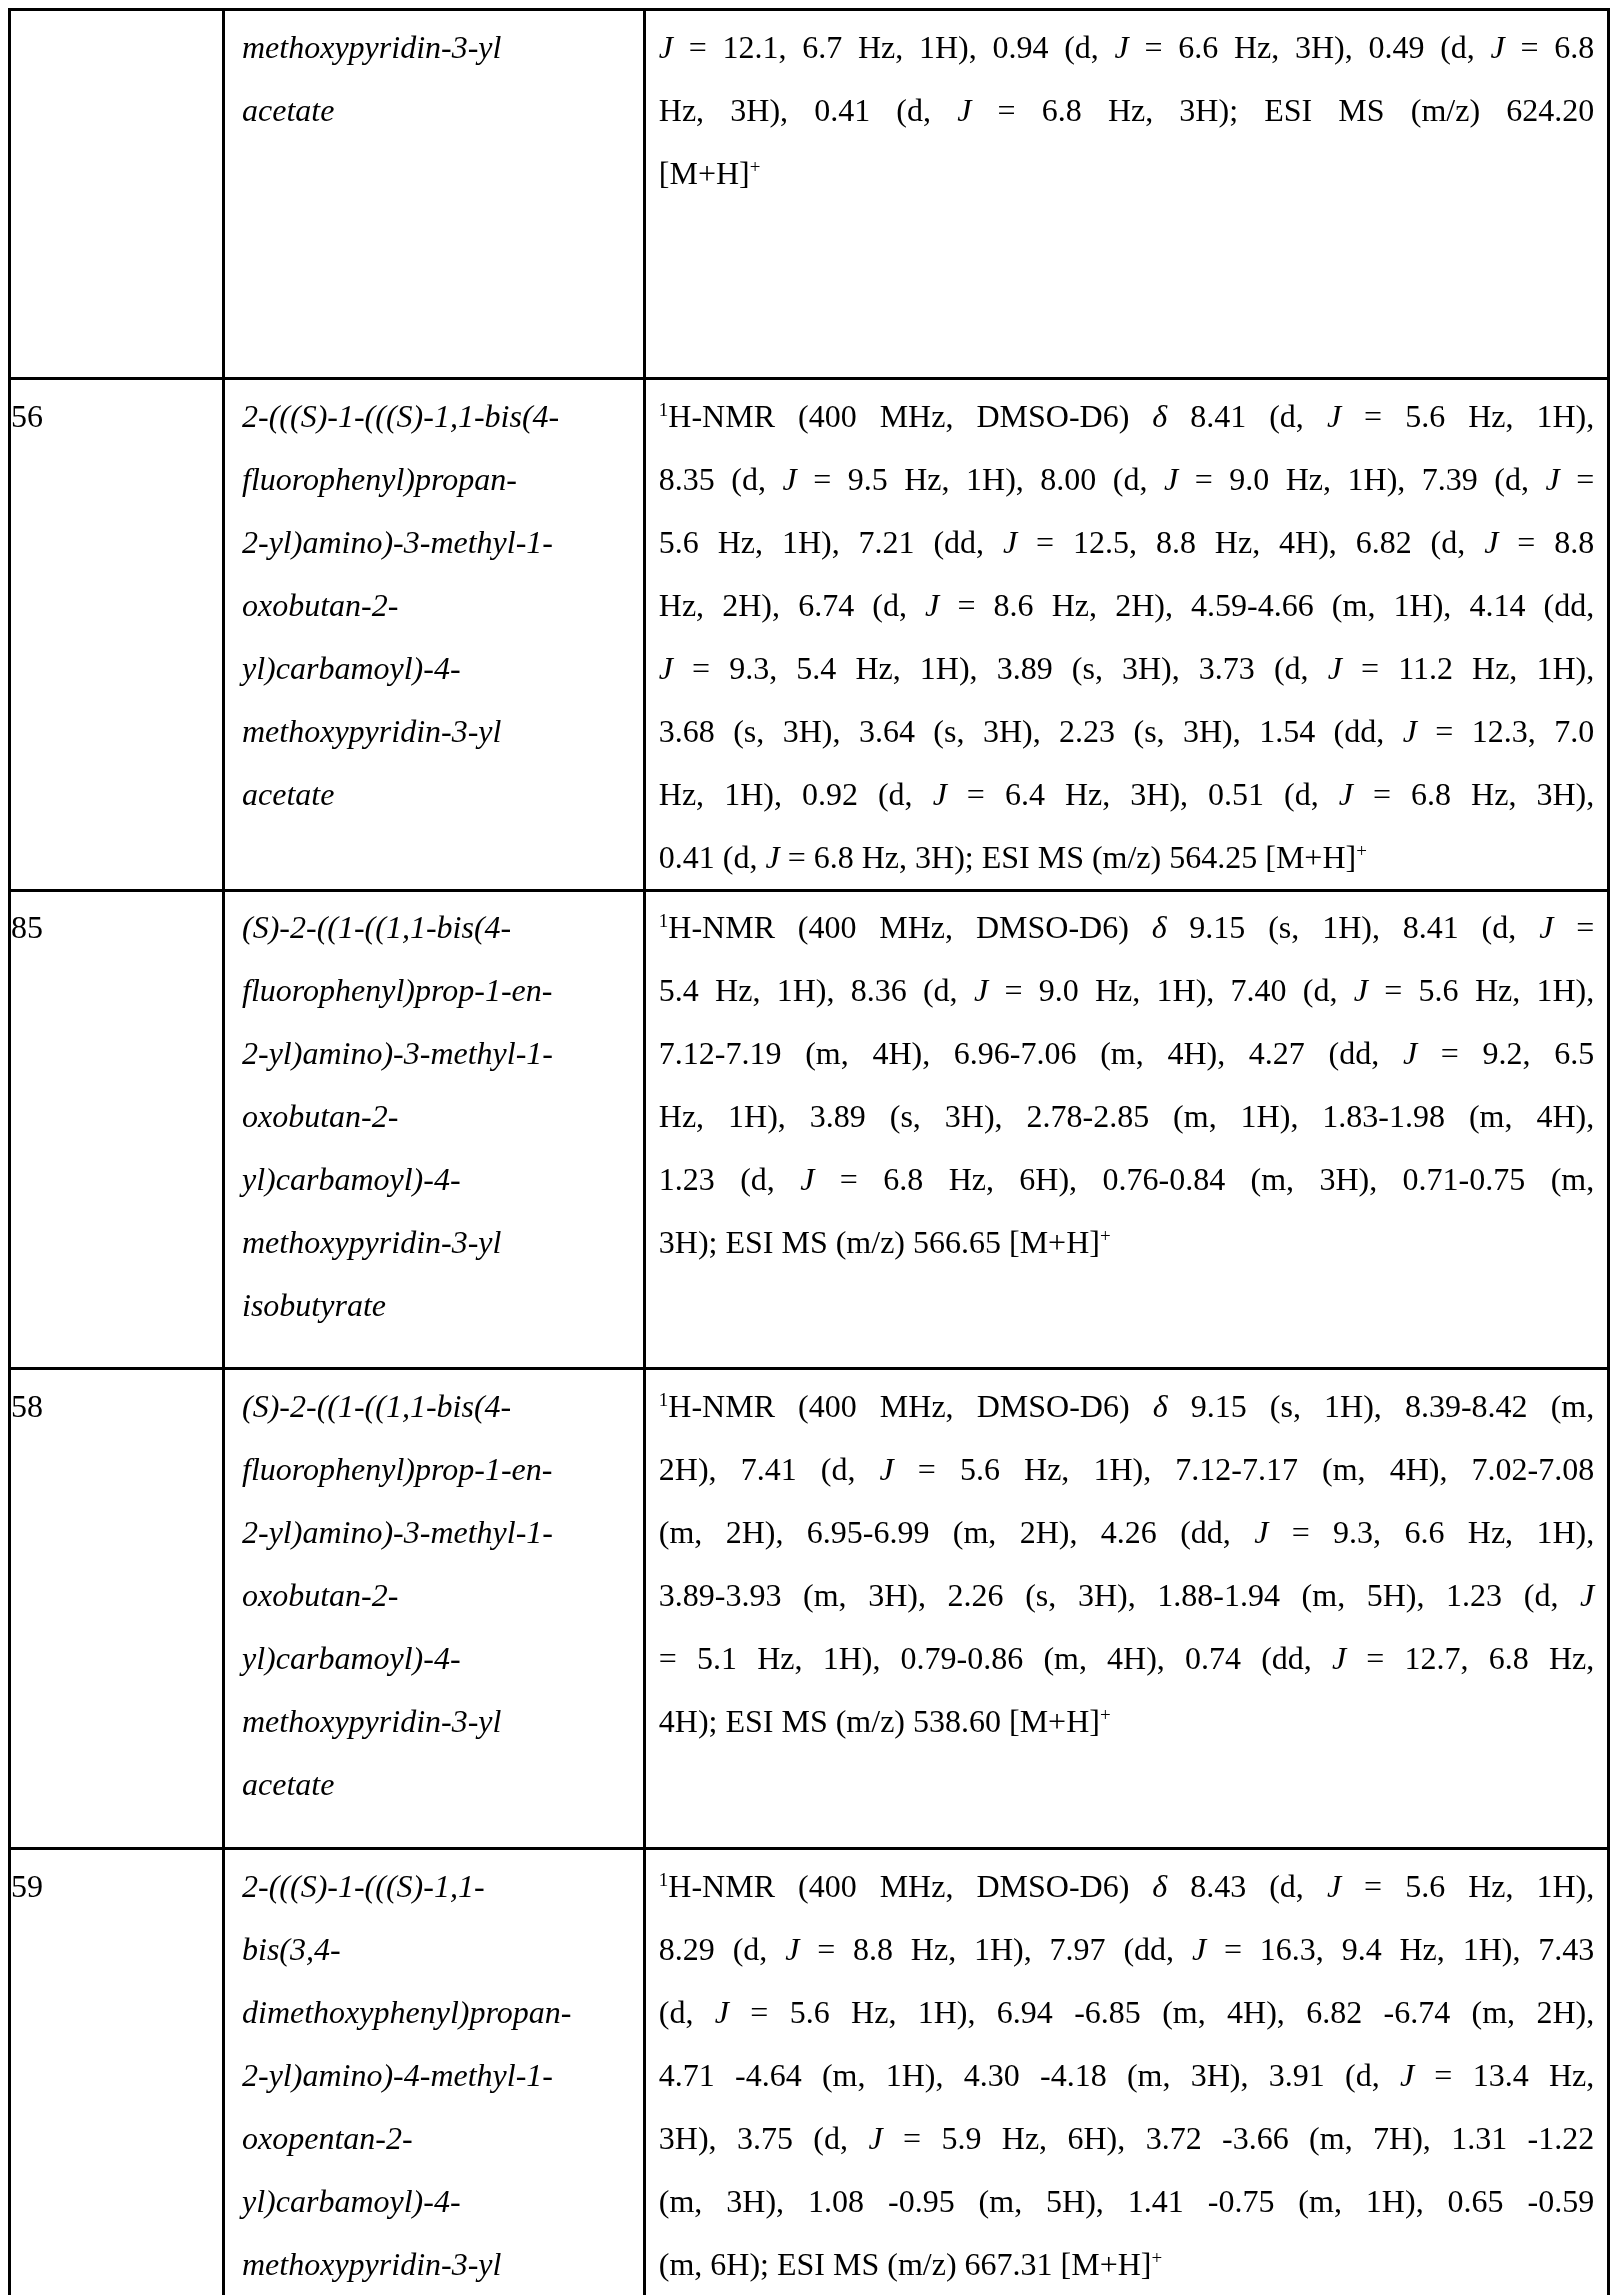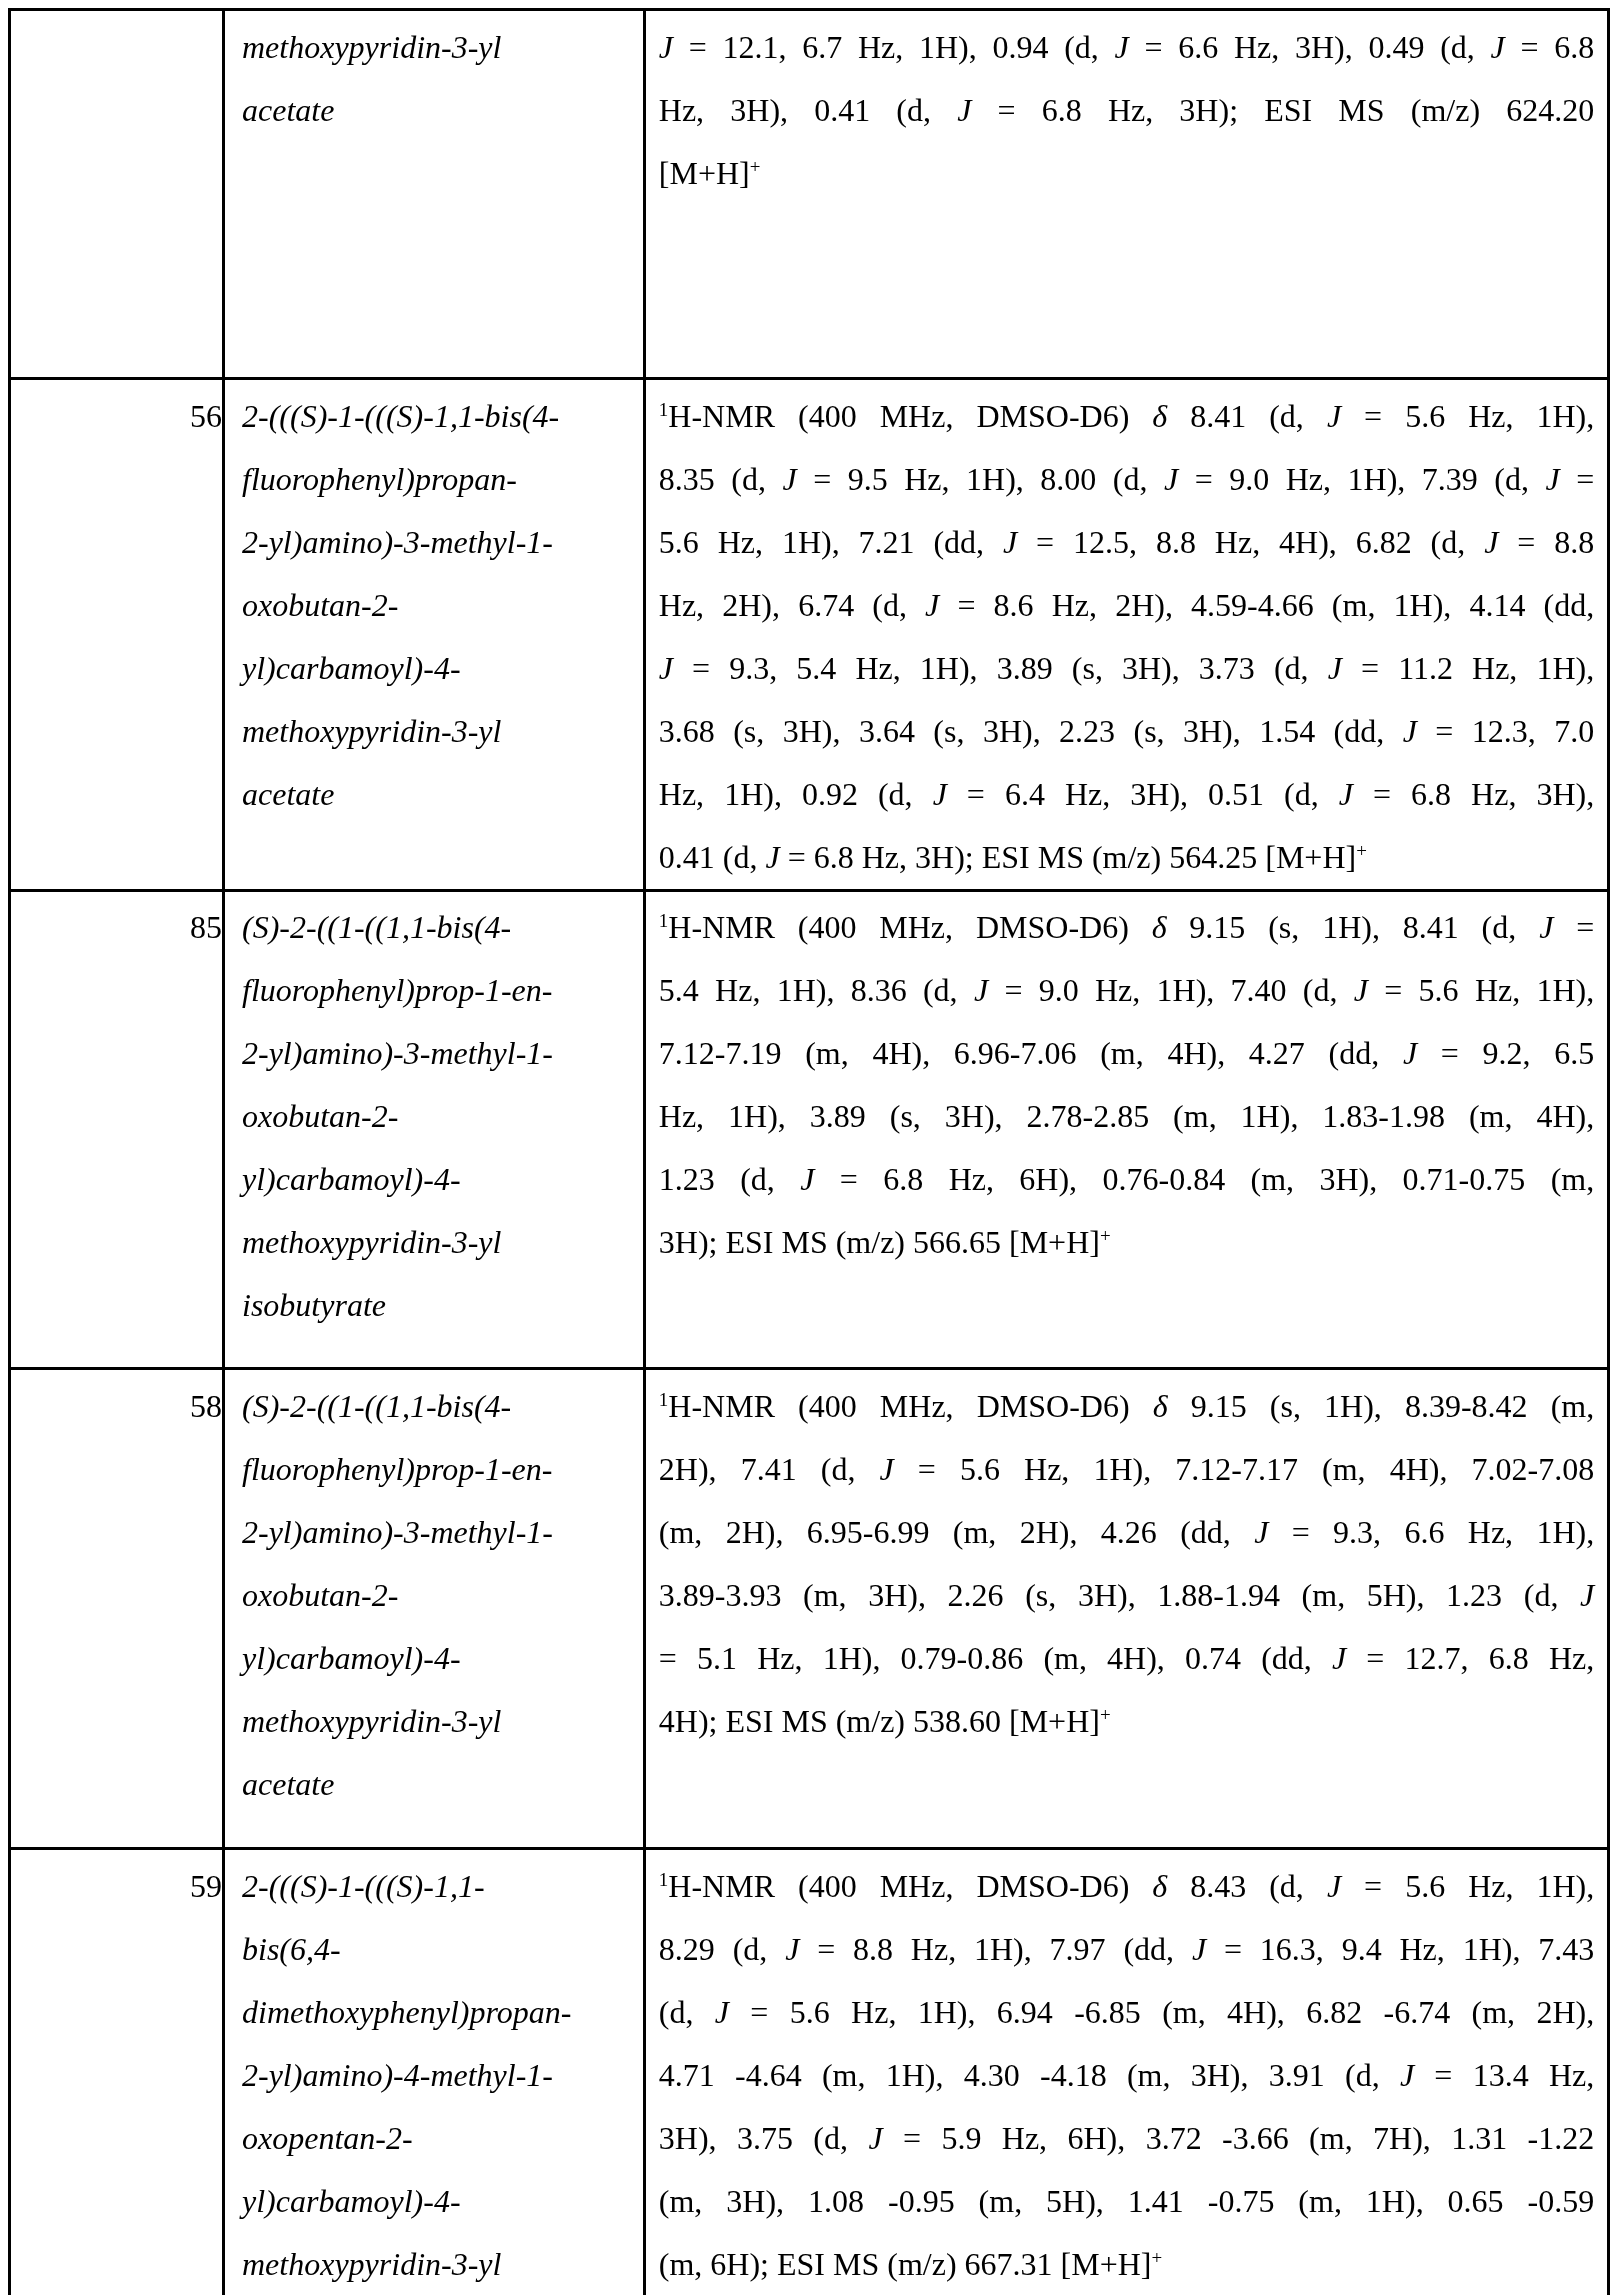--- a/index.html
+++ b/index.html
@@ -27,21 +27,21 @@
       border: 3.2px solid #000;
       vertical-align: top;
       font-size: 32px;
       line-height: 63px;
       padding: 0;
     }
     col.c-num { width: 214px; }
     col.c-name { width: 421px; }
     col.c-data { width: 964px; }
     td.num {
-      text-align: right;
+      text-align: left;
       padding-top: 4.8px !important;
     }
     td.name {
       padding: 4.8px 11.2px 0 17px !important;
       word-break: break-all;
       font-style: italic;
     }
     td.name .line { display: block; white-space: nowrap; }
     td.data {
       padding: 4.8px 12.8px 0 12.8px !important;
@@ -146,21 +146,21 @@
           <span class="line">(m, 2H), 6.95-6.99 (m, 2H), 4.26 (dd, <i>J</i> = 9.3, 6.6 Hz, 1H),</span>
           <span class="line">3.89-3.93 (m, 3H), 2.26 (s, 3H), 1.88-1.94 (m, 5H), 1.23 (d, <i>J</i></span>
           <span class="line">= 5.1 Hz, 1H), 0.79-0.86 (m, 4H), 0.74 (dd, <i>J</i> = 12.7, 6.8 Hz,</span>
           <span class="line last">4H); ESI MS (m/z) 538.60 [M+H]<sup>+</sup></span>
         </td>
     </tr>
     <tr class="r4">
       <td class="num">59</td>
       <td class="name">
           <span class="line">2-(((S)-1-(((S)-1,1-</span>
-          <span class="line">bis(6,4-</span>
+          <span class="line">bis(3,4-</span>
           <span class="line">dimethoxyphenyl)propan-</span>
           <span class="line">2-yl)amino)-4-methyl-1-</span>
           <span class="line">oxopentan-2-</span>
           <span class="line">yl)carbamoyl)-4-</span>
           <span class="line last">methoxypyridin-3-yl</span>
         </td>
       <td class="data">
           <span class="line"><sup>1</sup>H-NMR (400 MHz, DMSO-D6) <i>δ</i> 8.43 (d, <i>J</i> = 5.6 Hz, 1H),</span>
           <span class="line">8.29 (d, <i>J</i> = 8.8 Hz, 1H), 7.97 (dd, <i>J</i> = 16.3, 9.4 Hz, 1H), 7.43</span>
           <span class="line">(d, <i>J</i> = 5.6 Hz, 1H), 6.94 -6.85 (m, 4H), 6.82 -6.74 (m, 2H),</span>

